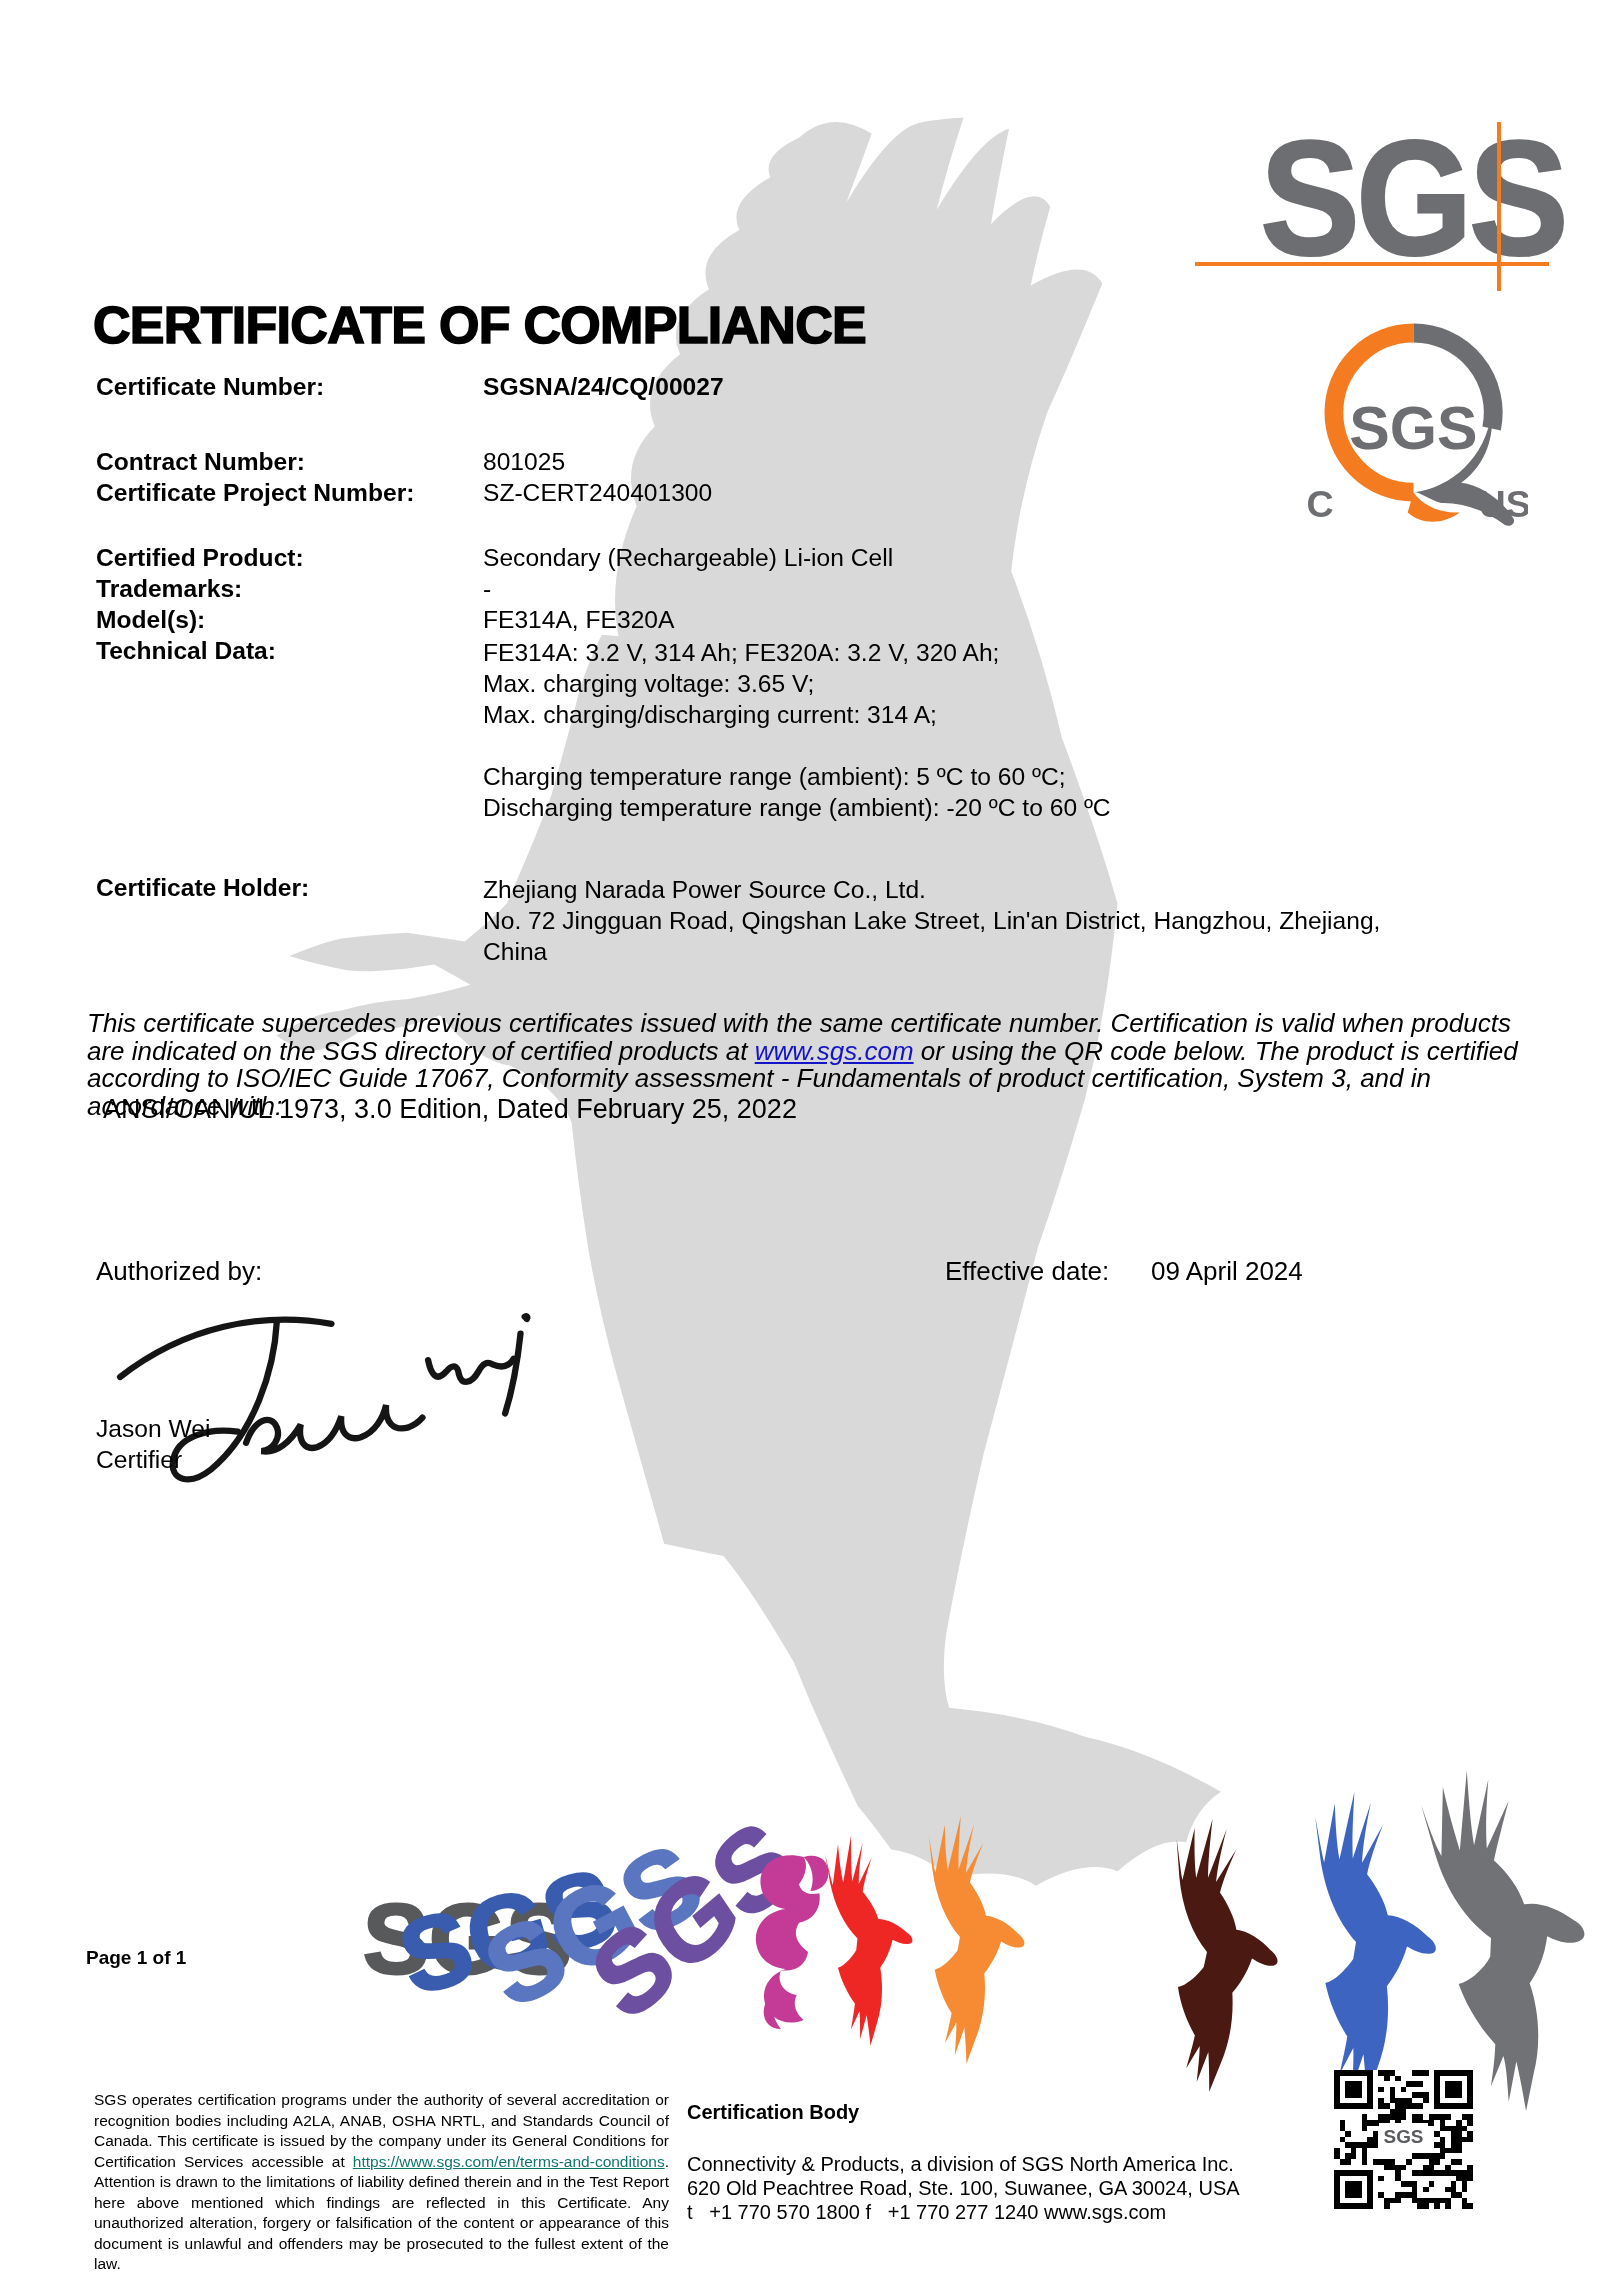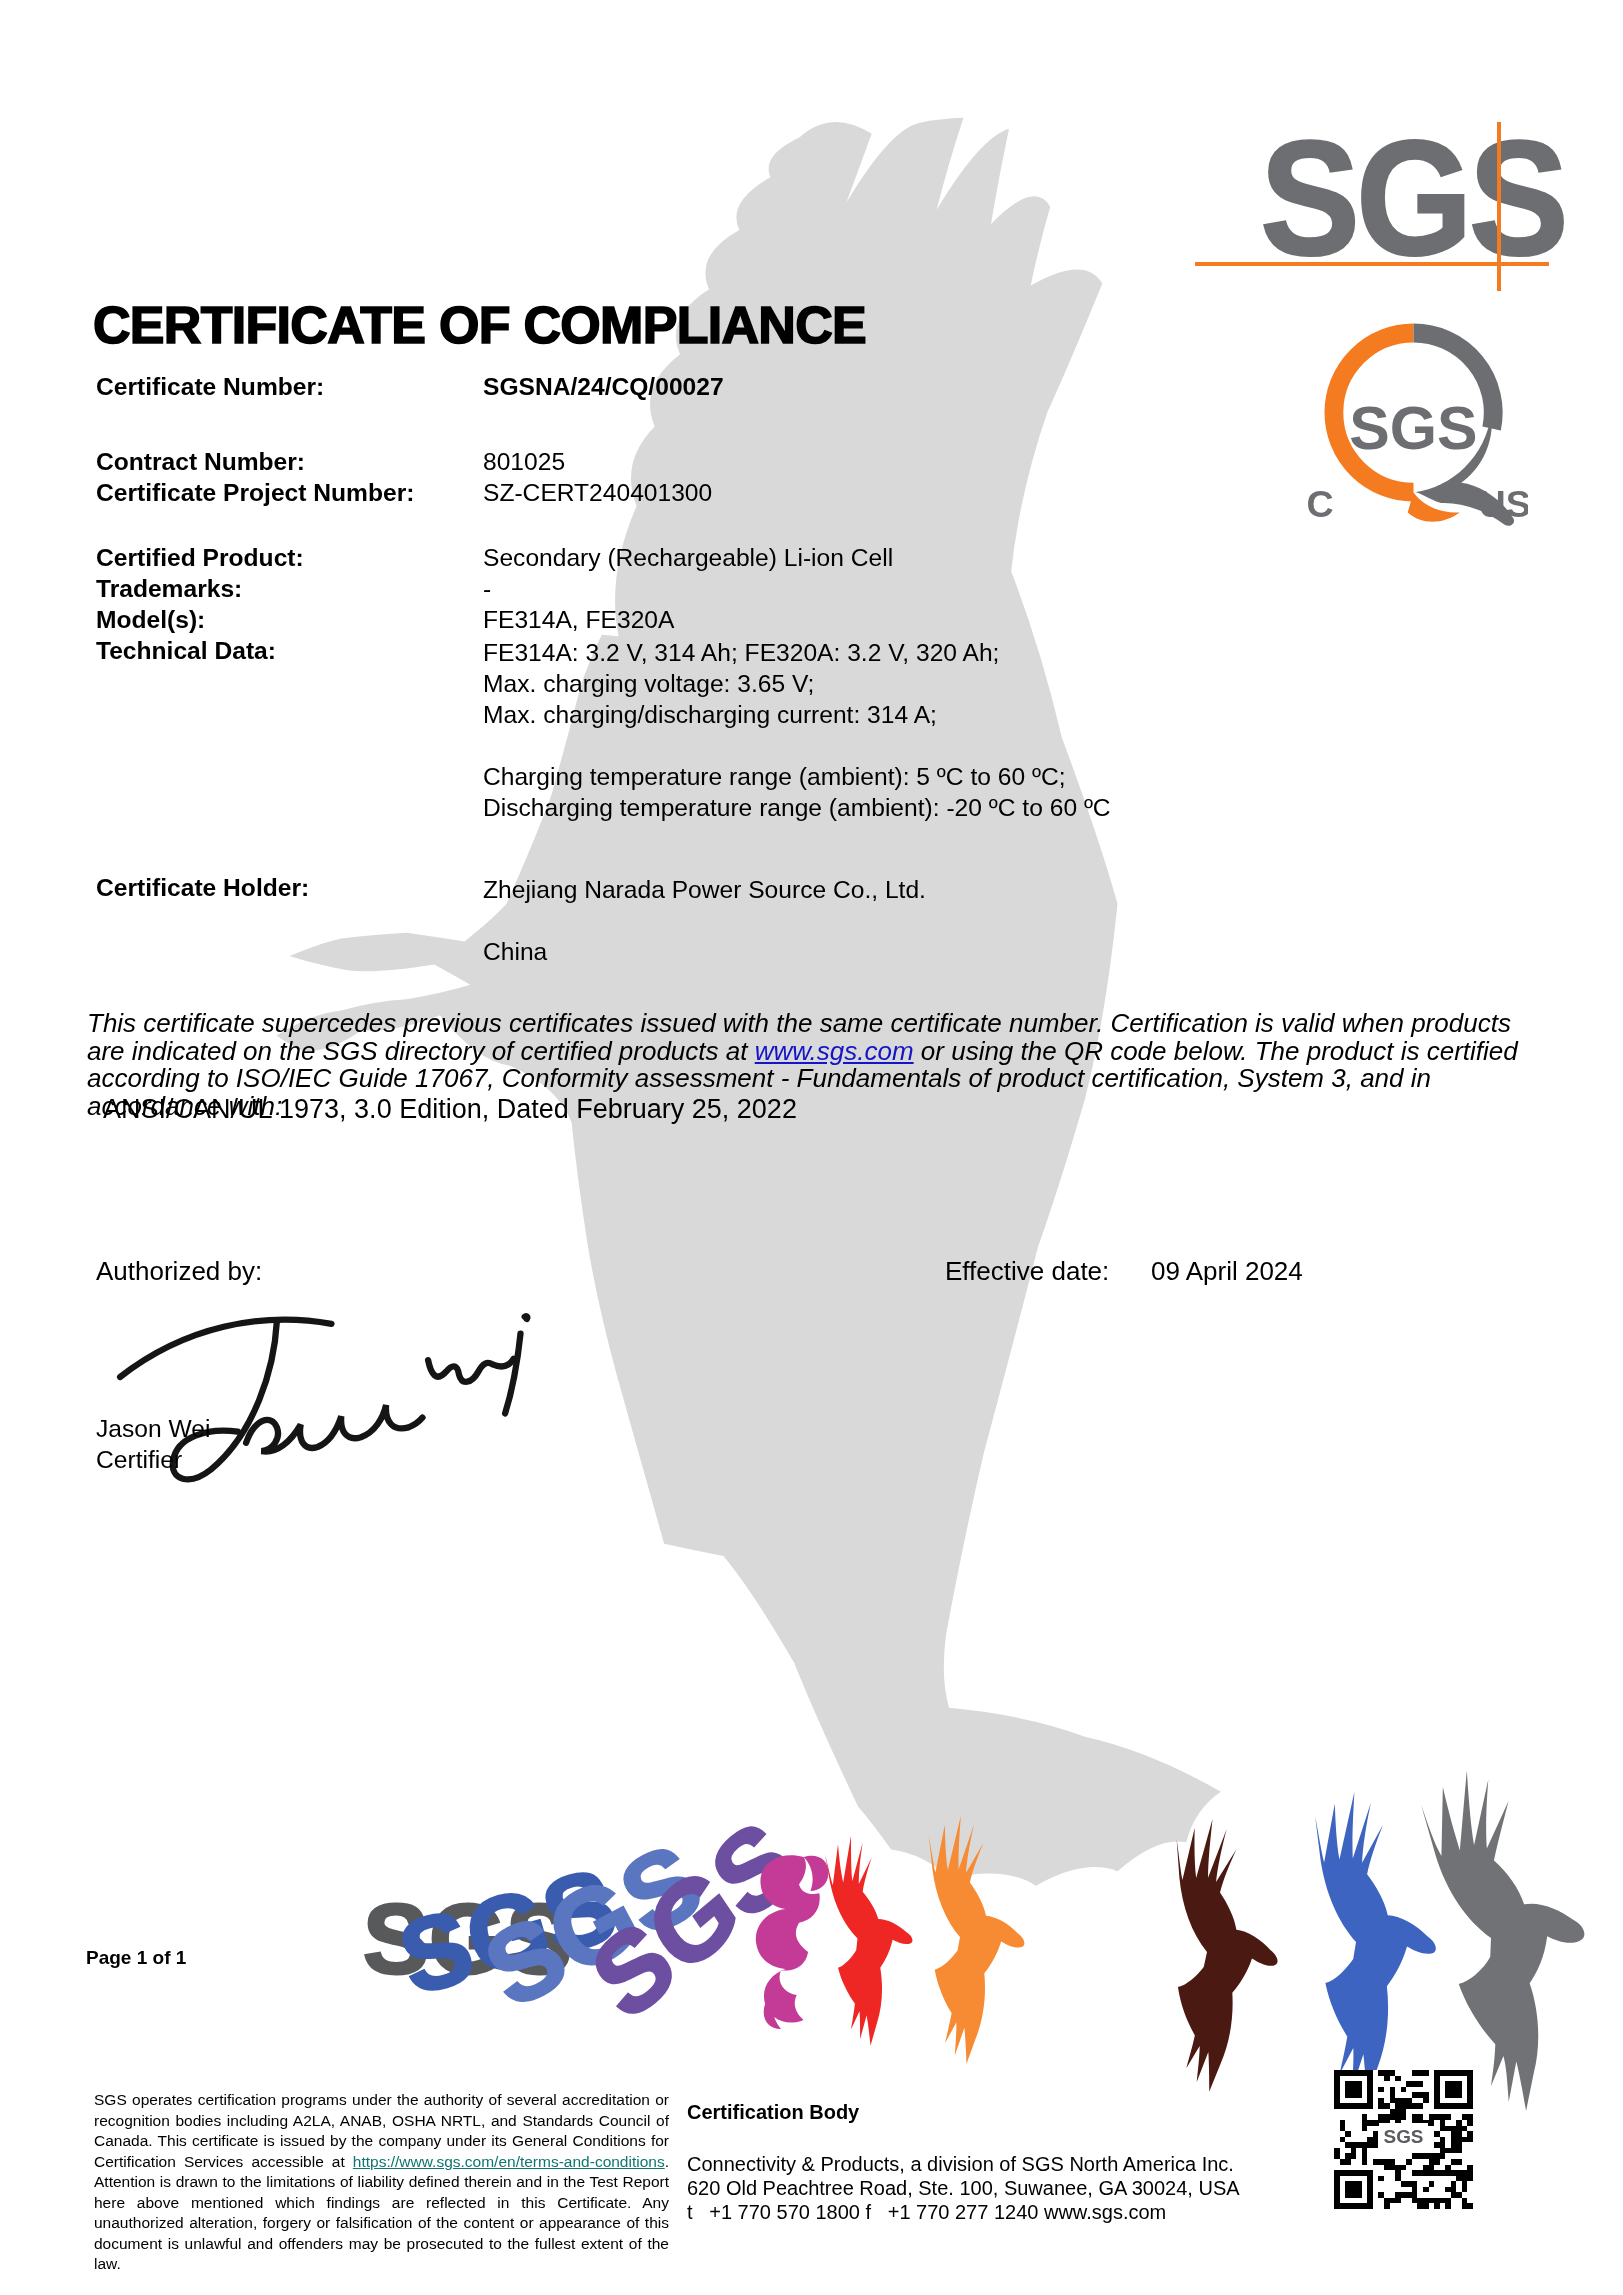--- a/index.html
+++ b/index.html
@@ -101,21 +101,21 @@
   <span class="lbl">Technical Data:</span><span class="val lines"><span>FE314A: 3.2 V, 314 Ah; FE320A: 3.2 V, 320 Ah;</span><br>
   <span>Max. charging voltage: 3.65 V;</span><br>
   <span>Max. charging/discharging current: 314 A;</span><br>
   <br>
   <span>Charging temperature range (ambient): 5 ºC to 60 ºC;</span><br>
   <span>Discharging temperature range (ambient): -20 ºC to 60 ºC</span></span>
 </div>
 
 <div class="abs row z2" style="top:874px;">
   <span class="lbl">Certificate Holder:</span><span class="val lines"><span>Zhejiang Narada Power Source Co., Ltd.</span><br>
-  <br>
+  <span>No. 72 Jingguan Road, Qingshan Lake Street, Lin'an District, Hangzhou, Zhejiang,</span><br>
   <span>China</span></span>
 </div>
 
 <div class="abs disc z2"><span>This certificate supercedes previous certificates issued with the same certificate number. Certification is valid when products are indicated on the SGS directory of certified products at </span><a href="#">www.sgs.com</a><span> or using the QR code below. The product is certified according to ISO/IEC Guide 17067, Conformity assessment - Fundamentals of product certification, System 3, and in accordance with:</span></div>
 
 <div class="abs ansi z2">ANSI/CAN/UL 1973, 3.0 Edition, Dated February 25, 2022</div>
 
 <div class="abs authrow z2" style="left:96px;top:1256px;">Authorized by:</div>
 <div class="abs authrow z2" style="left:945px;top:1256px;">Effective date:</div>
 <div class="abs authrow z2" style="left:1151px;top:1256px;">09 April 2024</div>

